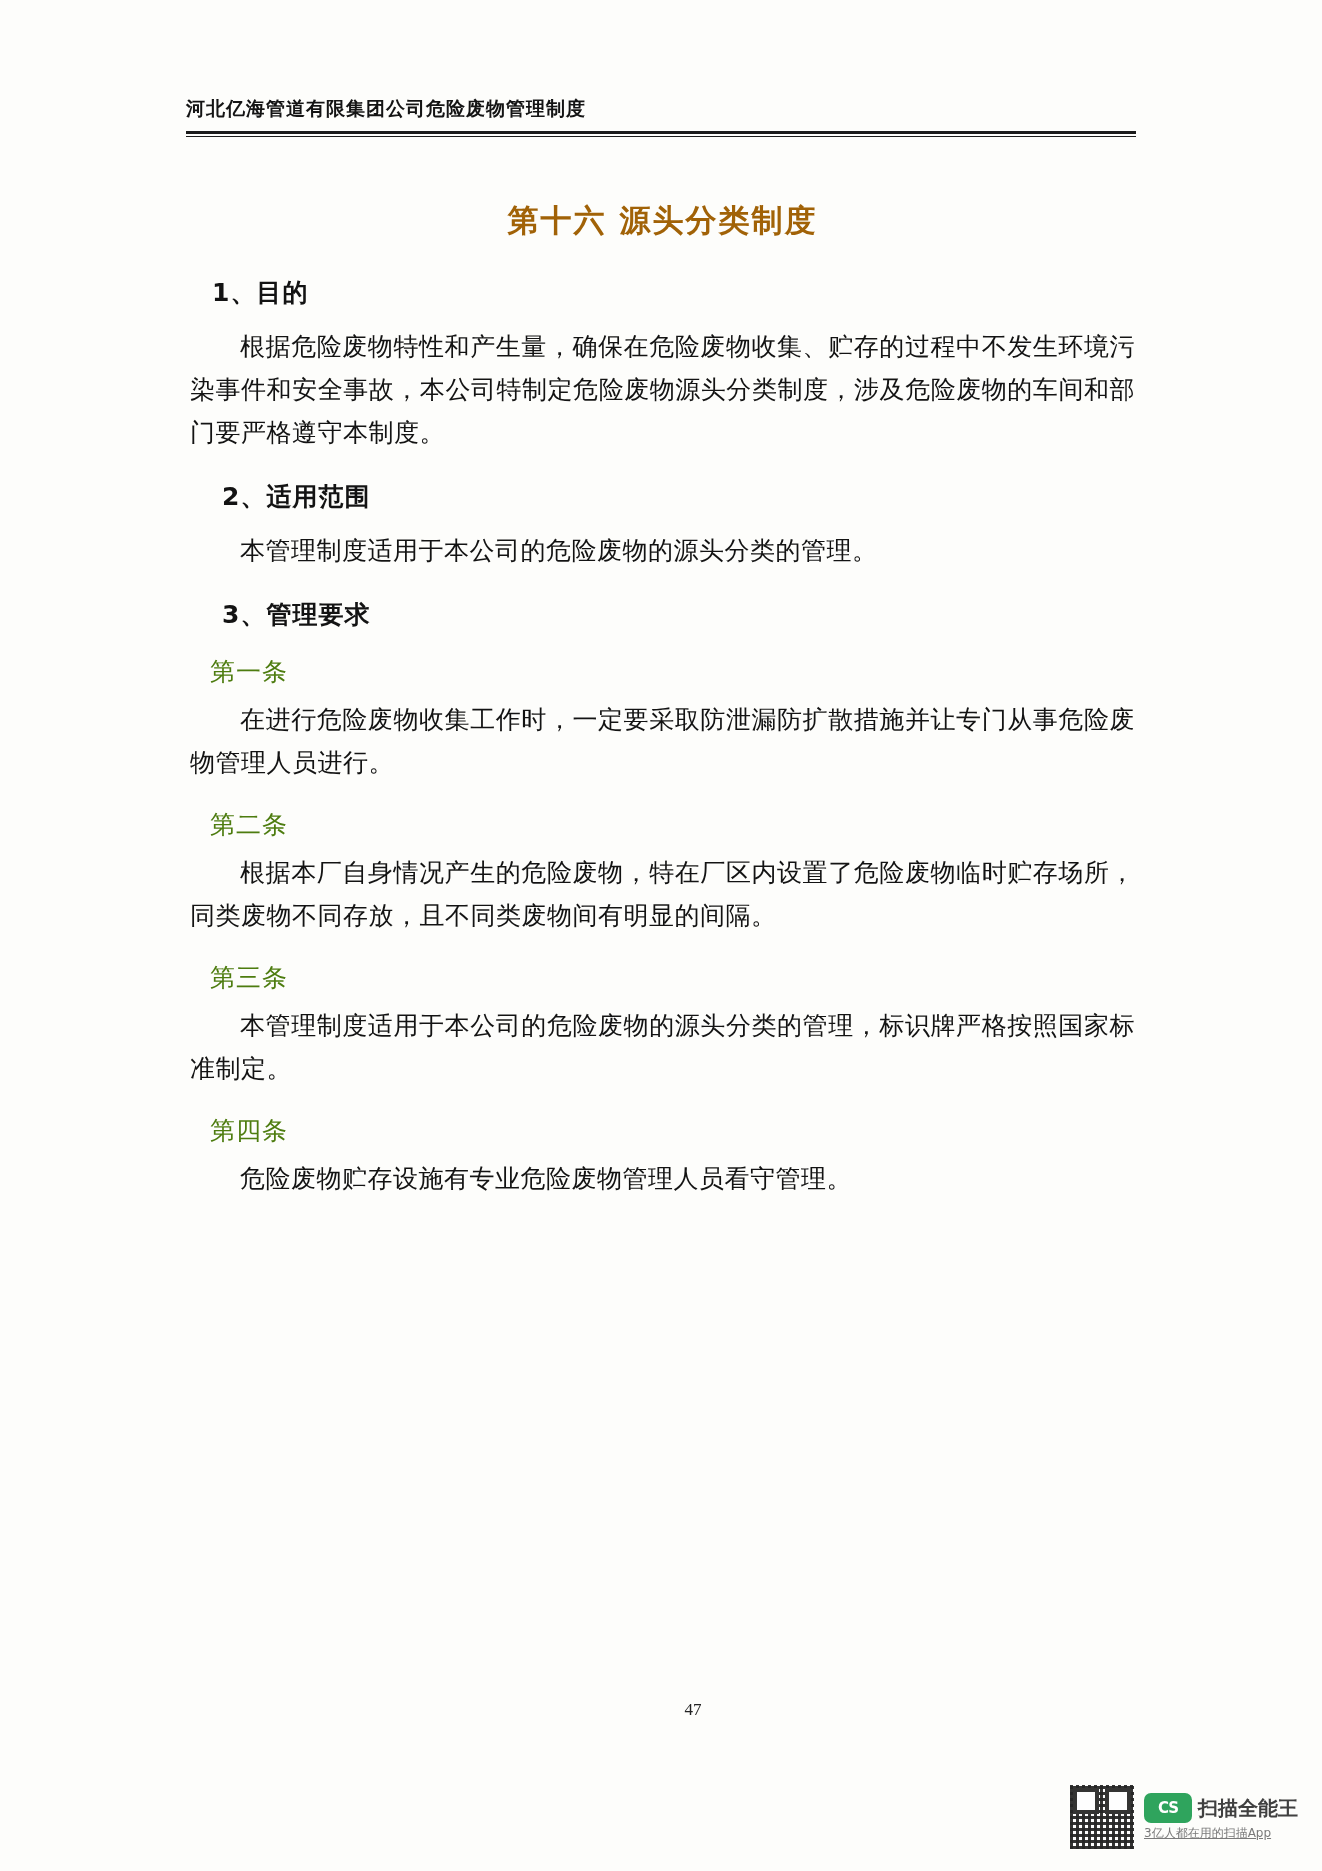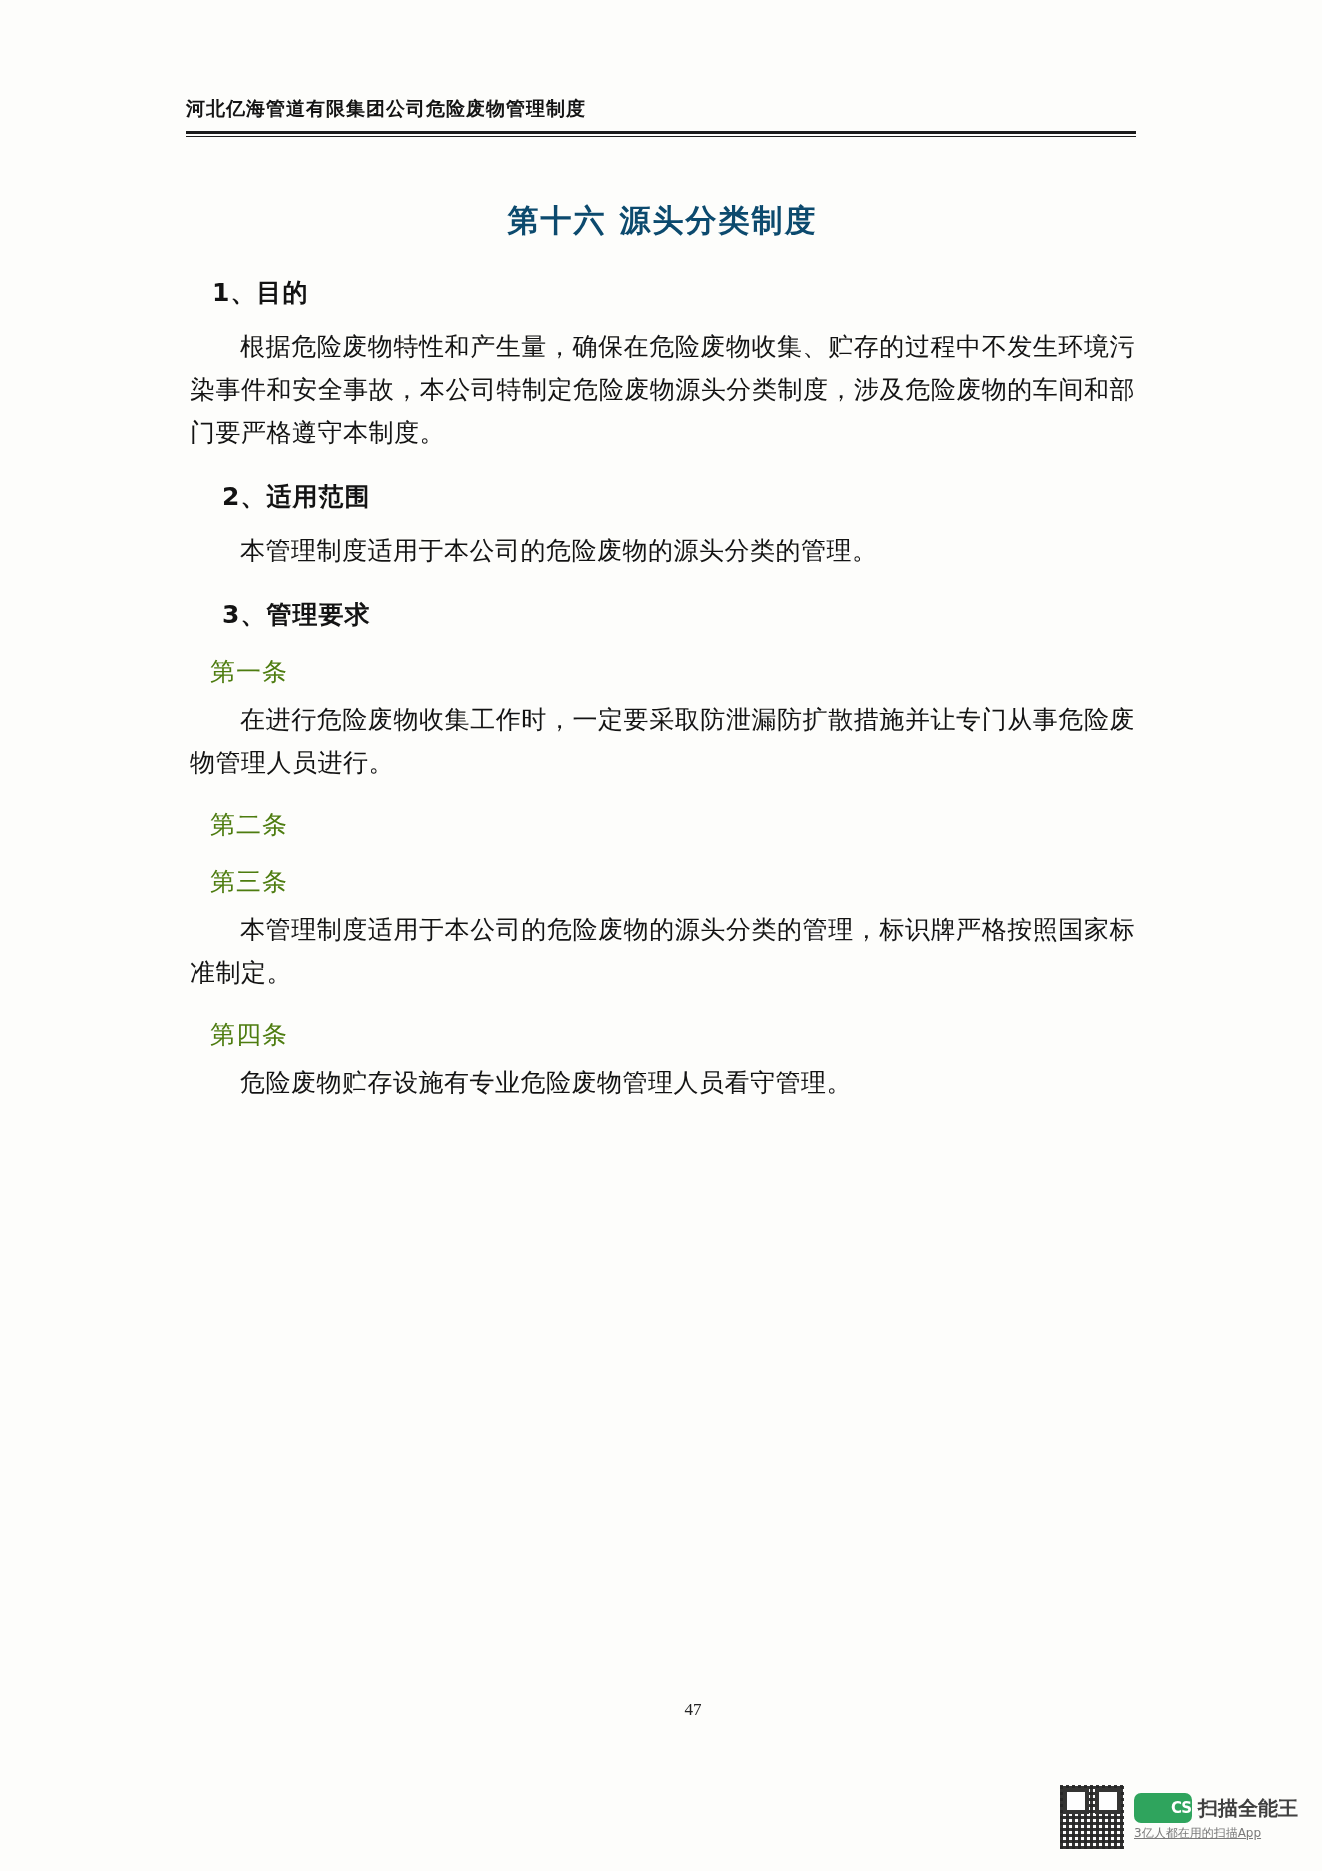--- a/index.html
+++ b/index.html
@@ -48,21 +48,21 @@
     top: 185px;
     left: 190px;
     width: 945px;
   }
   .doc-title {
     text-align: center;
     font-family: "DejaVu Sans", sans-serif;
     font-weight: bold;
     font-size: 31px;
     letter-spacing: 2px;
-    color: #0c4a6e;
+    color: #a16207;
     margin: 15px 0 34px 0;
   }
   .section-heading {
     font-size: 25px;
     font-weight: bold;
     font-family: "DejaVu Sans", sans-serif;
     color: #131313;
     margin: 26px 0 16px 0;
     letter-spacing: 1px;
   }
@@ -124,32 +124,31 @@
     position: absolute;
     width: 18px; height: 18px;
     border: 4px solid #111;
     background: #fff;
   }
   .qr::before { top: 3px; left: 3px; }
   .qr::after { top: 3px; right: 3px; }
   .wm-text { line-height: 1.2; }
   .wm-row { display: flex; align-items: center; gap: 6px; }
   .cs-badge {
-    width: 22px; height: 30px;
+    width: 48px; height: 30px;
     border-radius: 7px;
     background: #2fa45d;
     color: #fff;
     font-family: "DejaVu Sans", sans-serif;
     font-weight: bold;
     font-size: 15px;
     display: flex;
     align-items: center;
     justify-content: center;
     letter-spacing: -1px;
-    padding-left: 36px;
   }
   .wm-main {
     font-family: "DejaVu Sans", sans-serif;
     font-weight: bold;
     font-size: 20px;
     color: #404040;
   }
   .wm-sub {
     font-family: "DejaVu Sans", sans-serif;
     font-size: 12px;
@@ -177,20 +176,21 @@
 
     <div class="section-heading indent2">2、适用范围</div>
     <p class="para tight">本管理制度适用于本公司的危险废物的源头分类的管理。</p>
 
     <div class="section-heading indent2">3、管理要求</div>
 
     <div class="clause-label">第一条</div>
     <p class="para">在进行危险废物收集工作时，一定要采取防泄漏防扩散措施并让专门从事危险废物管理人员进行。</p>
 
     <div class="clause-label">第二条</div>
+    <p class="para">根据本厂自身情况产生的危险废物，特在厂区内设置了危险废物临时贮存场所，同类废物不同存放，且不同类废物间有明显的间隔。</p>
 
     <div class="clause-label">第三条</div>
     <p class="para">本管理制度适用于本公司的危险废物的源头分类的管理，标识牌严格按照国家标准制定。</p>
 
     <div class="clause-label">第四条</div>
     <p class="para">危险废物贮存设施有专业危险废物管理人员看守管理。</p>
 
   </div>
 
   <div class="page-number">47</div>

